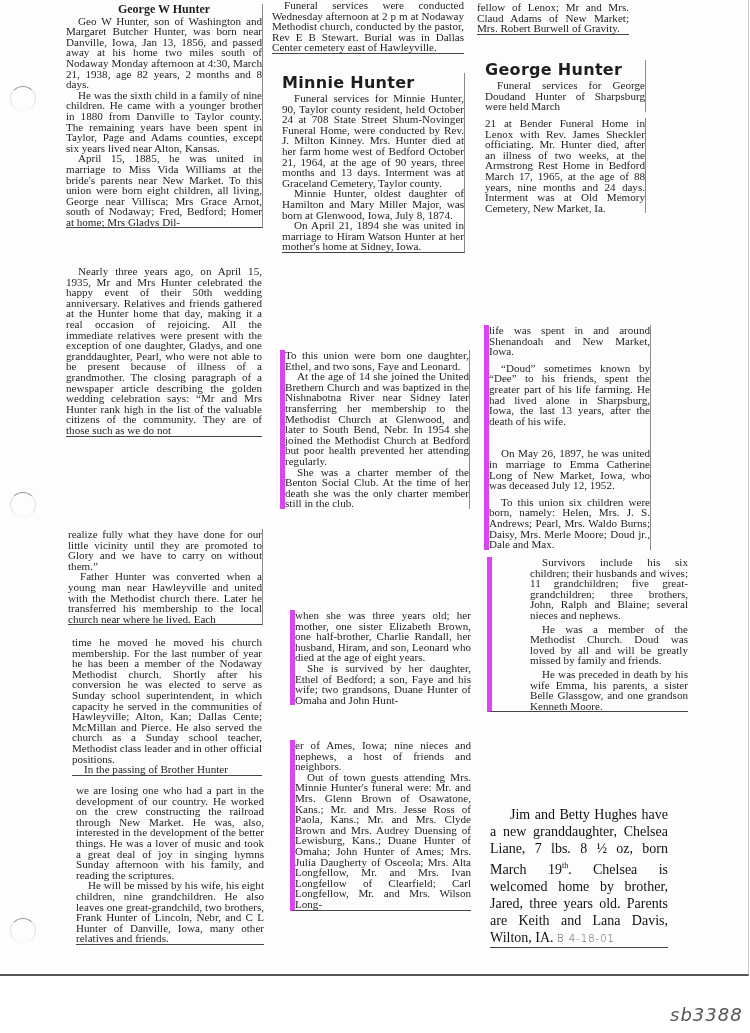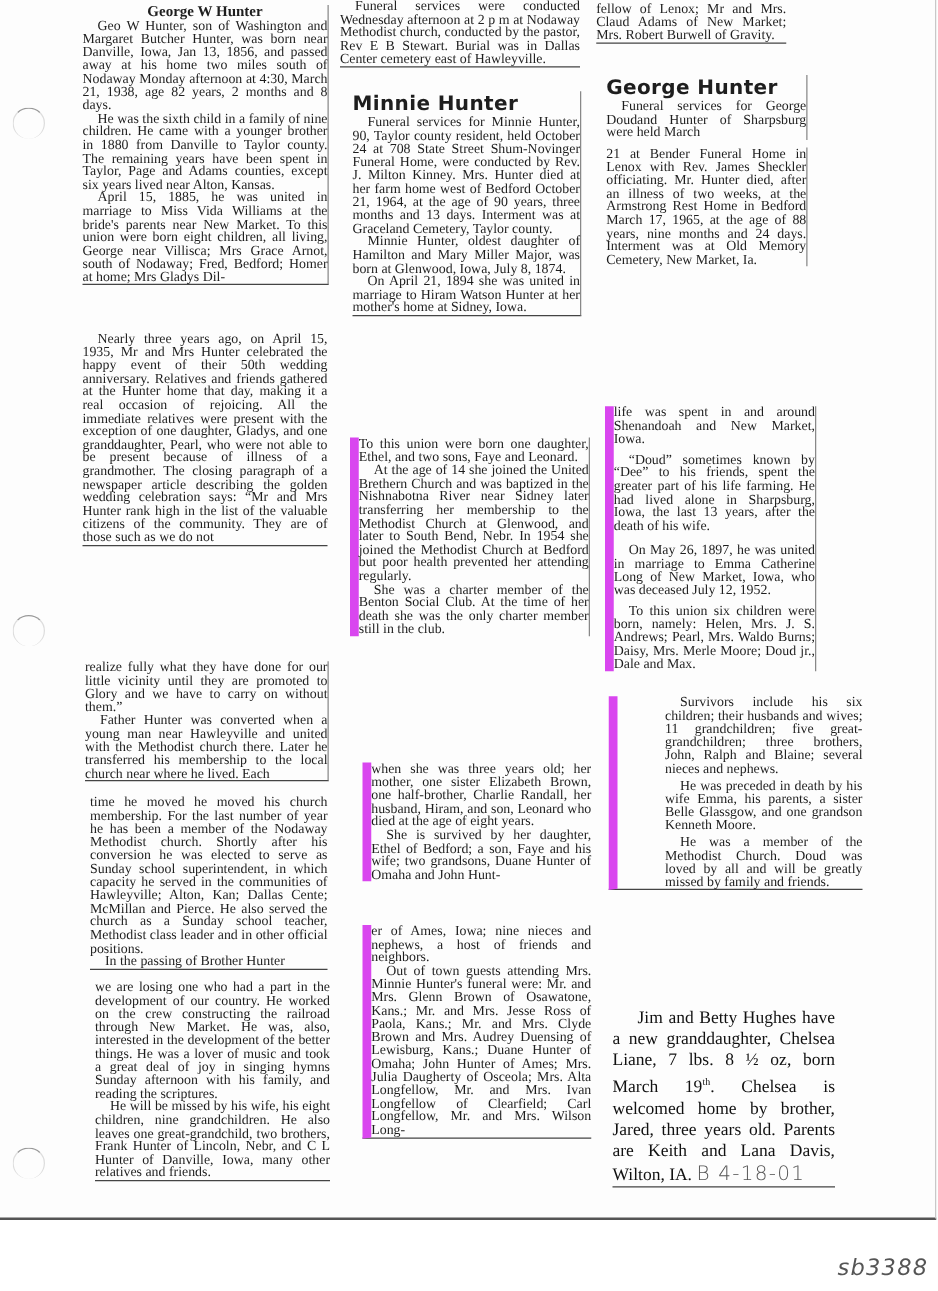--- a/index.html
+++ b/index.html
@@ -16,21 +16,21 @@
     border-top: 1.5px solid #999; border-left: 1px solid #ddd; border-right: 1px solid #ddd; }
   .clip { position: absolute; font-family: "Liberation Serif", serif; font-size: 11.1px; line-height: 10.6px;
     color: #1e1e1e; text-align: justify; }
   .clip p { margin: 0; text-indent: 12px; }
   .clip p.noind { text-indent: 0; }
   .clip .hd { text-align: center; font-weight: bold; font-size: 12px; margin-bottom: 1px; text-indent: 0; }
   .bigtitle { font-family: "DejaVu Sans", sans-serif; font-weight: bold; font-size: 16px; line-height: 20px;
     text-indent: 0 !important; letter-spacing: 0.3px; }
   .seg { position: absolute; }
   .rule { border-bottom: 1px solid #444; }
-  .boxl { border-left: 7px solid #d946ef; }
+  .boxl { border-left: 5px solid #d946ef; }
   .boxr { border-right: 1px solid #888; }
   .modern { font-family: "Liberation Serif", serif; font-size: 14px; line-height: 17px; color: #111; text-align: justify; }
   .hand { font-family: "DejaVu Sans", sans-serif; font-weight: 300; color: #555; letter-spacing: 1px; }
 </style>
 </head>
 <body>
 
 <div class="sheet"></div>
 <div class="punch" style="top:86px"></div>
 <div class="punch" style="top:492px"></div>
@@ -95,29 +95,29 @@
   <div class="seg boxr" style="left:485px; top:60px; width:160px;">
     <p class="bigtitle">George Hunter</p>
     <p>Funeral services for George Doudand Hunter of Sharpsburg were held March</p>
   </div>
   <div class="seg boxr" style="left:485px; top:118px; width:160px;">
     <p class="noind">21 at Bender Funeral Home in Lenox with Rev. James Sheckler officiating. Mr. Hunter died, after an illness of two weeks, at the Armstrong Rest Home in Bedford March 17, 1965, at the age of 88 years, nine months and 24 days. Interment was at Old Memory Cemetery, New Market, Ia.</p>
   </div>
   <div class="seg boxl boxr" style="left:484px; top:325px; width:161px;">
     <p class="noind">life was spent in and around Shenandoah and New Market, Iowa.</p>
     <p style="margin-top:6px">“Doud” sometimes known by “Dee” to his friends, spent the greater part of his life farming. He had lived alone in Sharpsburg, Iowa, the last 13 years, after the death of his wife.</p>
-    <p style="margin-top:9px">On May 26, 1897, he was united in marriage to Emma Catherine Long of New Market, Iowa, who was deceased July 12, 1952.</p>
+    <p style="margin-top:22px">On May 26, 1897, he was united in marriage to Emma Catherine Long of New Market, Iowa, who was deceased July 12, 1952.</p>
     <p style="margin-top:6px">To this union six children were born, namely: Helen, Mrs. J. S. Andrews; Pearl, Mrs. Waldo Burns; Daisy, Mrs. Merle Moore; Doud jr., Dale and Max.</p>
   </div>
   <div class="seg rule boxl" style="left:487px; top:557px; width:158px;padding-left:38px;">
     <p>Survivors include his six children; their husbands and wives; 11 grandchildren; five great-grandchildren; three brothers, John, Ralph and Blaine; several nieces and nephews.</p>
+    <p style="margin-top:3px">He was a member of the Methodist Church. Doud was loved by all and will be greatly missed by family and friends.</p>
     <p style="margin-top:3px">He was preceded in death by his wife Emma, his parents, a sister Belle Glassgow, and one grandson Kenneth Moore.</p>
-    <p style="margin-top:3px">He was a member of the Methodist Church. Doud was loved by all and will be greatly missed by family and friends.</p>
   </div>
 </div>
 
 <div class="clip modern" style="left:490px; top:806px; width:178px;">
   <div class="rule">
-    <p style="text-indent:20px"><span>Jim and Betty Hughes have a new granddaughter, Chelsea Liane, 7 lbs. 8 ½ oz, born March 19</span><sup style="font-size:8px">th</sup><span>. Chelsea is welcomed home by brother, Jared, three years old. Parents are Keith and Lana Davis, Wilton, IA.</span> <span class="hand" style="font-size:16px">B 4-18-01</span></p>
+    <p style="text-indent:20px"><span>Jim and Betty Hughes have a new granddaughter, Chelsea Liane, 7 lbs. 8 ½ oz, born March 19</span><sup style="font-size:8px">th</sup><span>. Chelsea is welcomed home by brother, Jared, three years old. Parents are Keith and Lana Davis, Wilton, IA.</span> <span class="hand" style="font-size:10px">B 4-18-01</span></p>
   </div>
 </div>
 
 <div class="hand" style="position:absolute; left:670px; top:1004px; font-size:18px; font-style:italic;">sb3388</div>
 
 </body></html>

